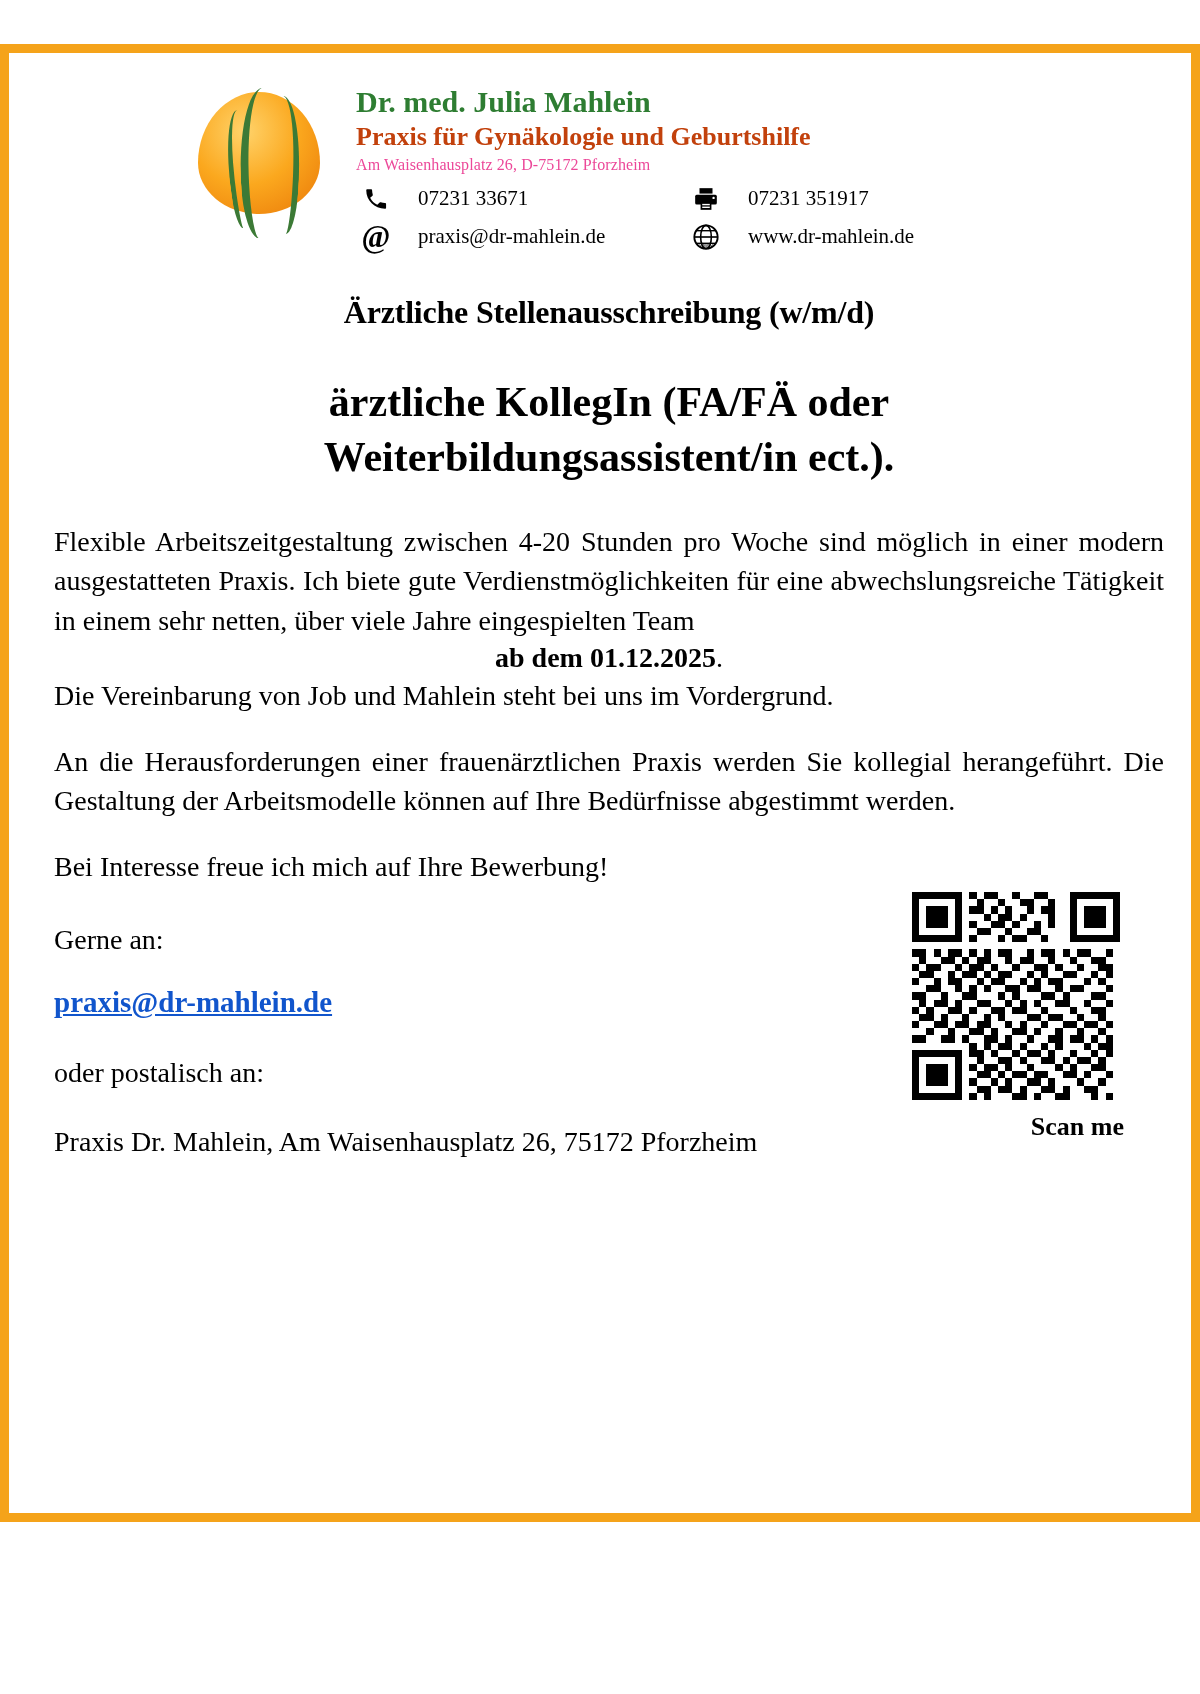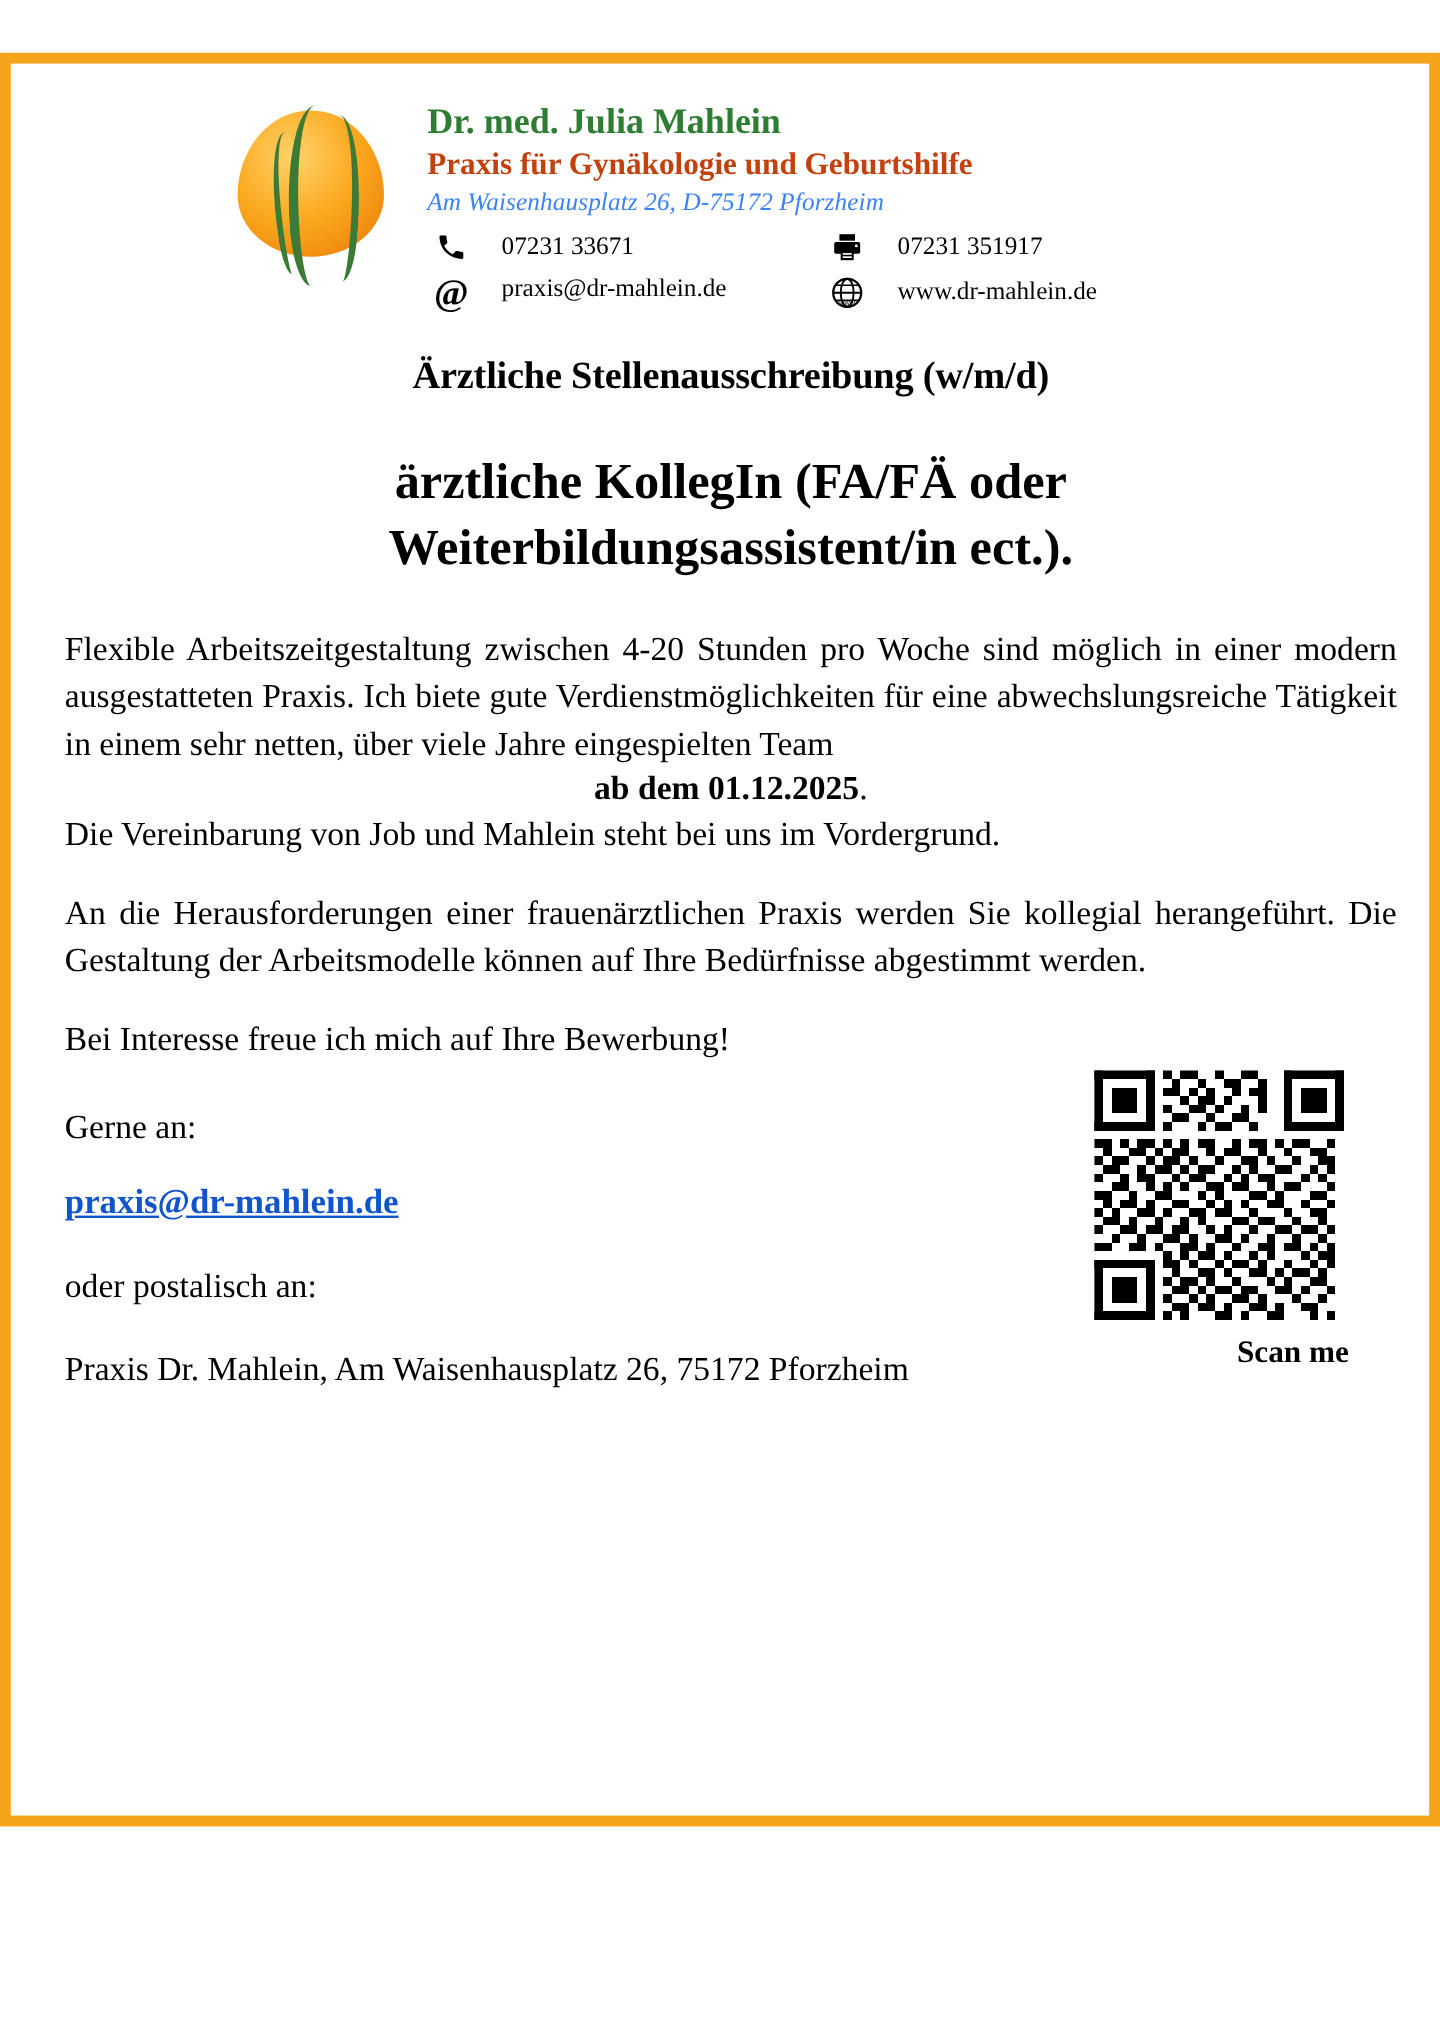--- a/index.html
+++ b/index.html
@@ -98,39 +98,39 @@
     line-height: 1.18;
   }
   .doc-spec {
     font-size: 26px;
     font-weight: bold;
     color: #c2410c;
     line-height: 1.2;
     margin-top: 2px;
   }
   .doc-addr {
-    font-size: 21px;
-    color: #3b82f6;
+    font-size: 16px;
+    color: #ec4899;
     margin-top: 3px;
     letter-spacing: 0.1px;
-    font-style: italic;
   }
   .contact-rows {
     margin-top: 6px;
     width: 640px;
   }
   .contact-row {
     display: flex;
     flex-direction: row;
     align-items: center;
     height: 38px;
   }
   .cc {
     display: flex;
     flex-direction: row;
+    align-items: center;
   }
   .cc.col1 { width: 330px; }
   .cc.col2 { width: 300px; }
   .ico {
     width: 40px;
     text-align: center;
     font-size: 23px;
     line-height: 1;
     flex: 0 0 auto;
   }

